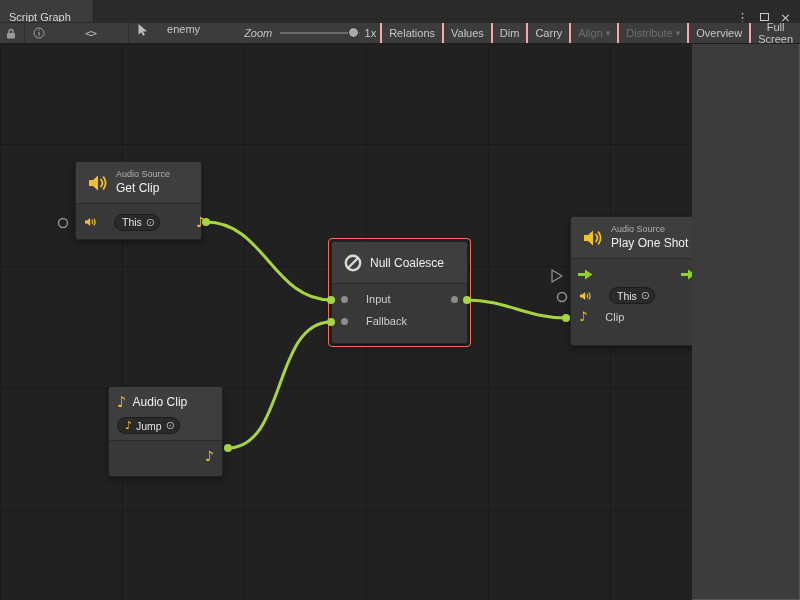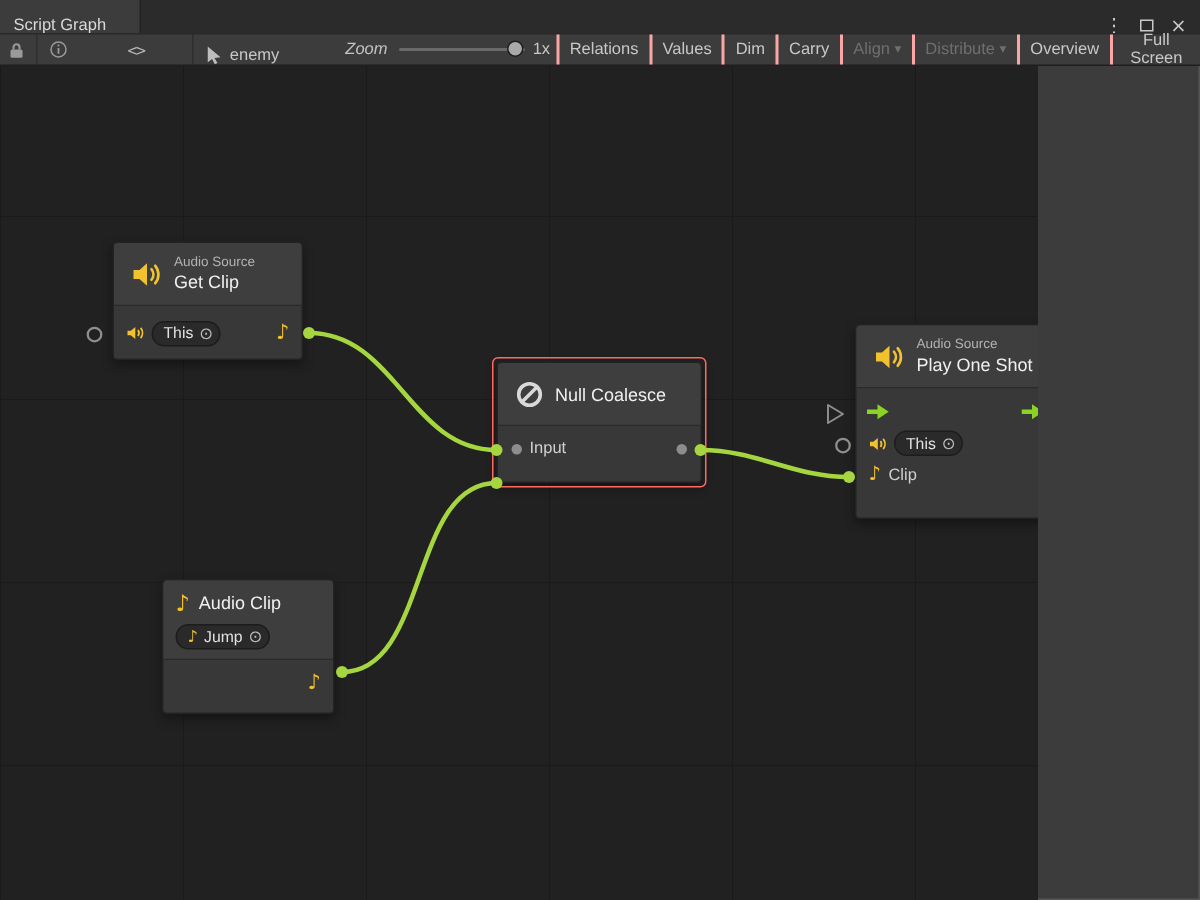--- a/index.html
+++ b/index.html
@@ -36,21 +36,21 @@
 
   
   .toolbar{
     position:absolute;left:0;top:22px;width:800px;height:22px;
     background:#3c3c3c;border-top:1px solid #292929;border-bottom:1px solid #1f1f1f;
     display:flex;align-items:center;font-size:11px;color:#c8c8c8;
   }
   .ticon{padding:0 6px;display:flex;align-items:center;height:100%;}
   .sep{width:1px;align-self:stretch;background:#2e2e2e;margin:0 2px;}
   .code-icon{font-family:"DejaVu Sans Mono",monospace;font-size:11px;color:#b9b9b9;letter-spacing:-1px;}
-  .target{display:flex;align-items:flex-end;gap:5px;padding:0 6px;height:100%;}
+  .target{display:flex;align-items:flex-start;gap:19px;padding:0 6px;height:100%;}
   .zoom-label{margin-left:38px;color:#c3c3c3;font-style:italic;}
   .zoom-slider{position:relative;width:86px;height:22px;margin:0 5px 0 8px;}
   .zoom-slider .track{position:absolute;left:0;right:0;top:10px;height:2px;background:#6a6a6a;border-radius:1px;}
   .zoom-slider .knob{position:absolute;top:5px;right:1px;width:11px;height:11px;border-radius:50%;
     background:#a9a9a9;border:1px solid #1d1d1d;}
   .zoom-value{margin-right:4px;}
   .tb-buttons{margin-left:auto;display:flex;height:100%;}
   .tbtn{
     background:none;border:none;border-left:2px solid #fca5a5;color:#c8c8c8;
     font-size:11px;font-family:inherit;padding:0 7px;height:100%;
@@ -76,21 +76,21 @@
     position:absolute;background:#383838;border:1px solid #232323;border-radius:3px;
     box-shadow:0 3px 7px rgba(0,0,0,.38);color:#dcdcdc;
   }
   .nhead{
     height:42px;background:#3e3e3e;border-bottom:1px solid #2a2a2a;border-radius:3px 3px 0 0;
     display:flex;align-items:center;gap:7px;padding:0 11px;
   }
   .htext{display:flex;flex-direction:column;line-height:1.25;}
   .ncat{font-size:9px;color:#b2b2b2;}
   .ntitle{font-size:12px;color:#f0f0f0;white-space:nowrap;}
-  .nrow{display:flex;align-items:center;gap:5px;padding:0 8px;font-size:11px;color:#cfcfcf;}
+  .nrow{display:flex;align-items:center;gap:18px;padding:0 8px;font-size:11px;color:#cfcfcf;}
   .flexsp{flex:1;}
   .yellow{color:var(--yellow);display:flex;align-items:center;}
   .note{font-family:"DejaVu Sans",sans-serif;color:var(--yellow);line-height:1;}
   .objfield{
     display:inline-flex;align-items:center;gap:4px;background:#2a2a2a;border:1px solid #1c1c1c;
     border-radius:9px;height:17px;padding:0 4px 0 7px;font-size:10.5px;color:#e2e2e2;white-space:nowrap;
   }
   .picker{color:#bdbdbd;font-size:11px;font-family:"DejaVu Sans",sans-serif;line-height:1;}
   .pdot{width:7px;height:7px;border-radius:50%;background:#8d8d8d;flex:none;}
   .sel-outline{position:absolute;inset:-4px;border:1.5px solid var(--sel);border-radius:4px;pointer-events:none;}
@@ -233,20 +233,24 @@
         </span>
         <span class="ntitle">Null Coalesce</span>
       </div>
       <div class="nbody">
         <div class="nrow">
           <span class="pdot"></span>
           <span>Input</span>
           <span class="flexsp"></span>
           <span class="pdot"></span>
         </div>
+        <div class="nrow">
+          <span class="pdot"></span>
+          <span>Fallback</span>
+        </div>
       </div>
     </div>
 
     <div class="node" id="node-play-one-shot">
       <div class="nhead">
         <span class="yellow">
           <svg width="22" height="22" viewBox="0 0 22 22">
               <path d="M2 8 v6 h4 l5 4.5 v-15 L6 8 Z" fill="currentColor"></path>
               <path d="M14 7.5 a5.5 5.5 0 0 1 0 7" stroke="currentColor" stroke-width="1.8" fill="none" stroke-linecap="round"></path>
               <path d="M16.5 5.2 a9 9 0 0 1 0 11.6" stroke="currentColor" stroke-width="1.8" fill="none" stroke-linecap="round"></path>

